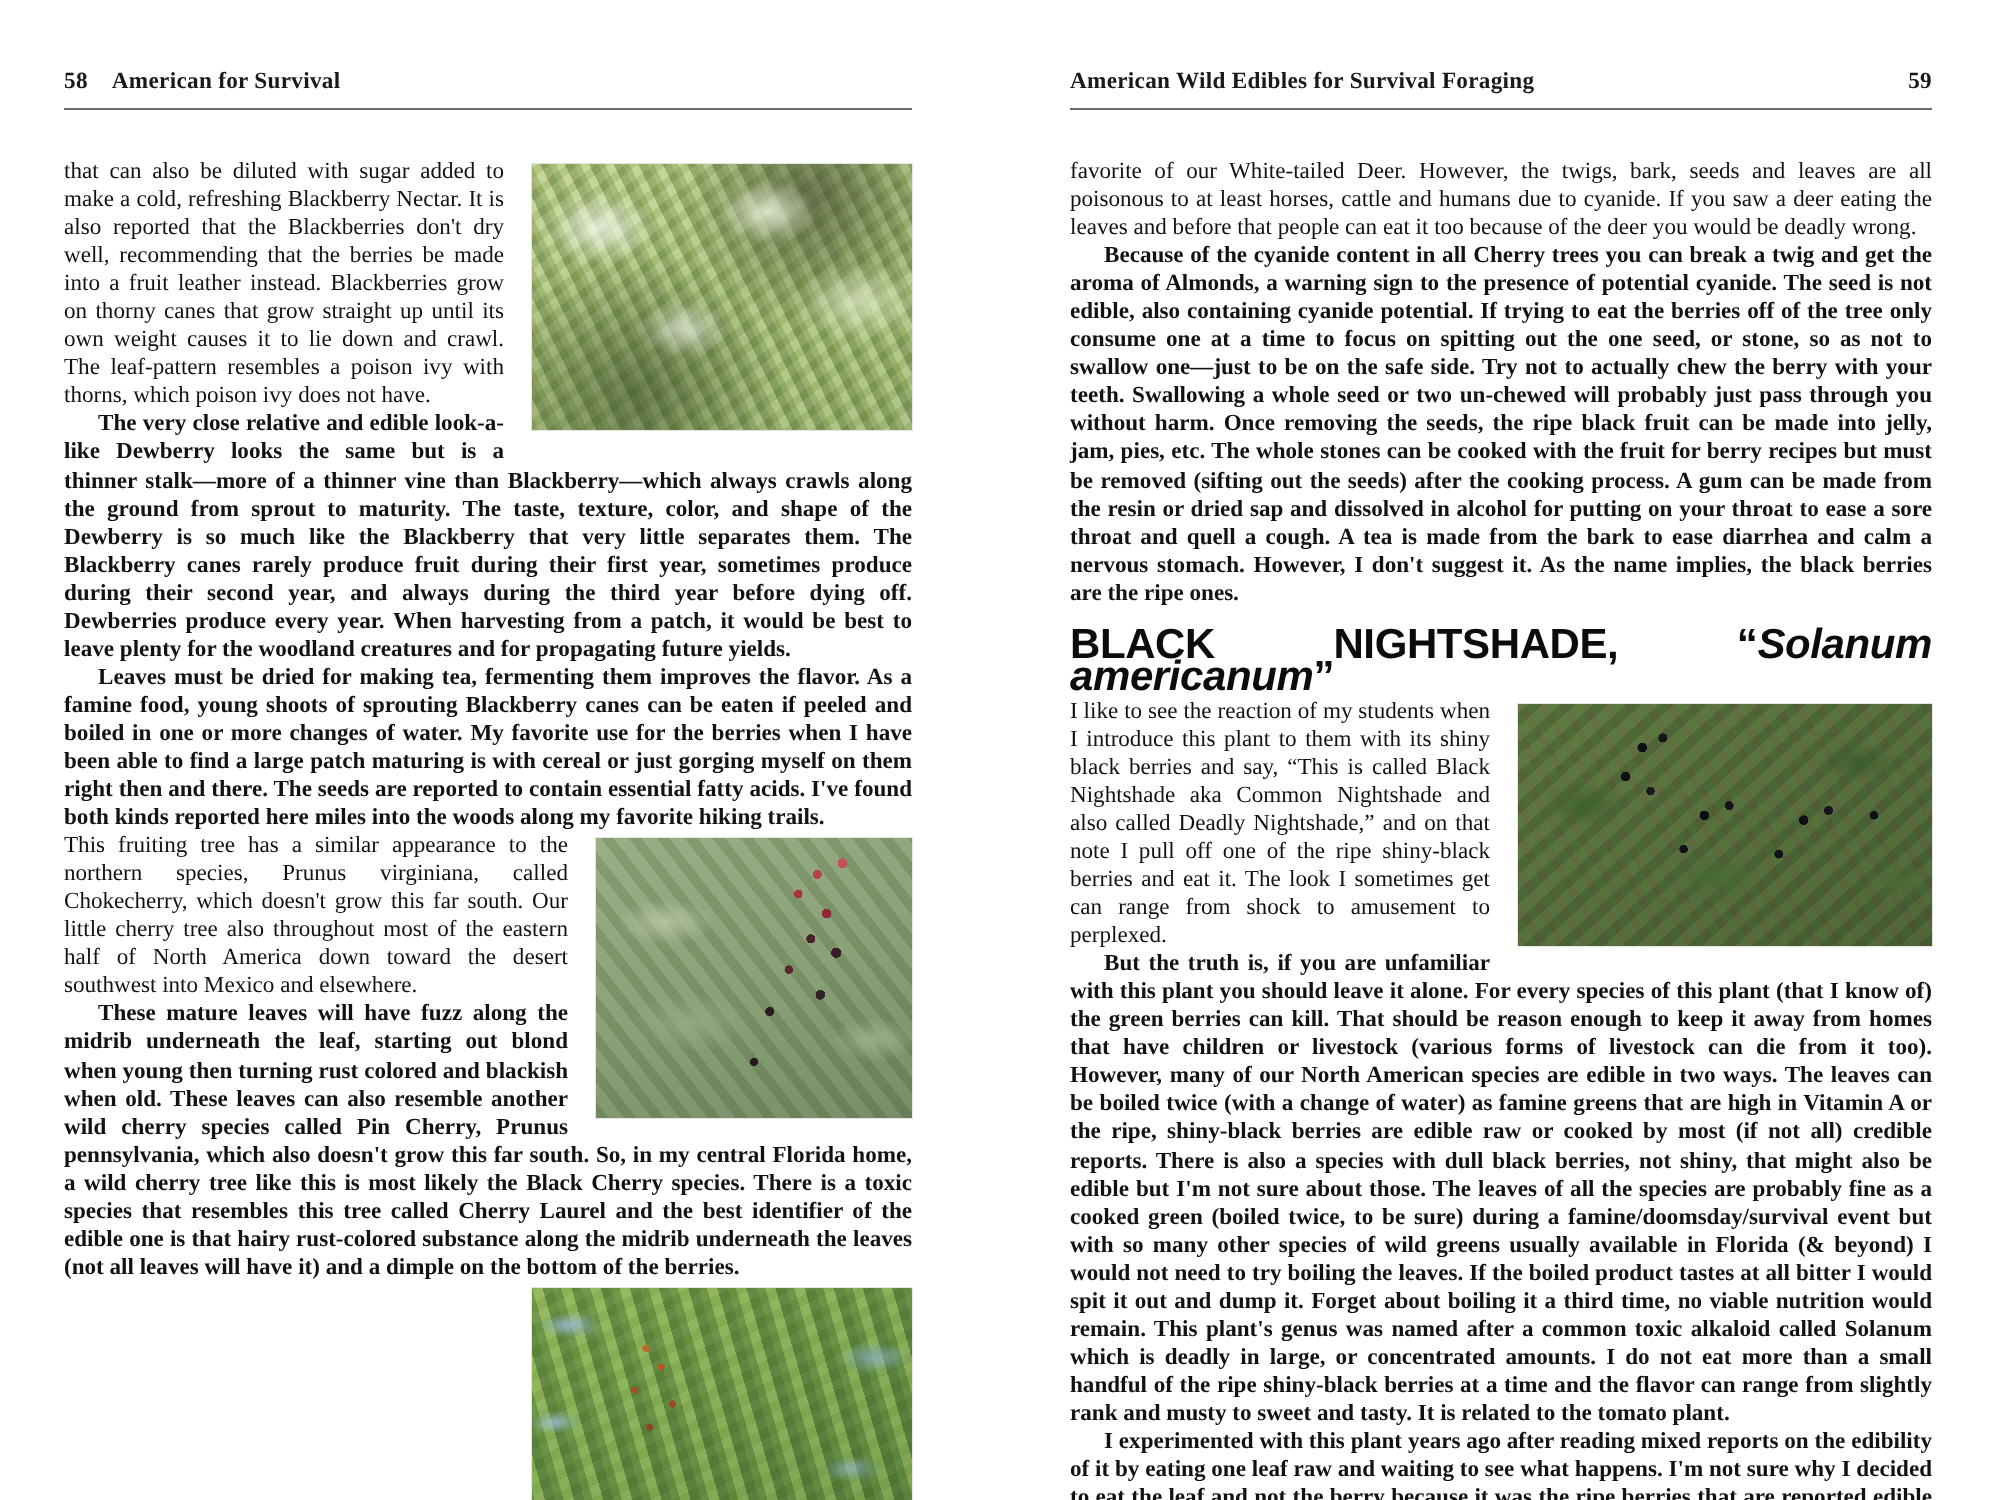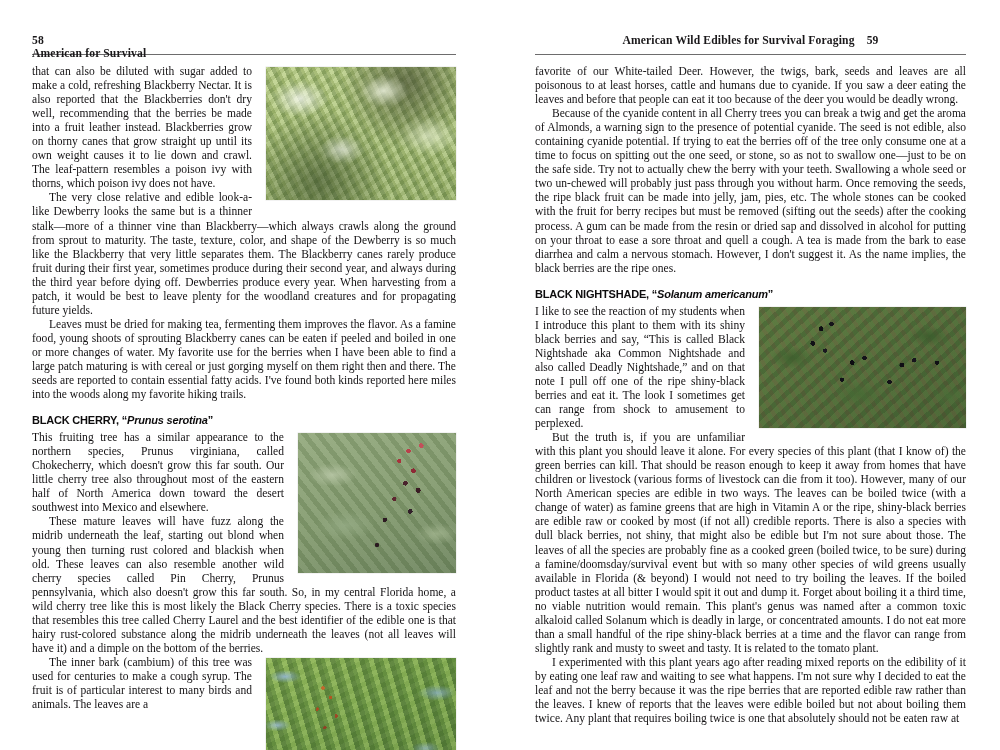--- a/index.html
+++ b/index.html
@@ -35,44 +35,44 @@
     font-weight: bold;
     font-size: 11.6px;
     letter-spacing: .15px;
     color: #1a181a;
     border-bottom: 1.1px solid #6d6c6d;
     padding-bottom: 5px;
     display: flex;
     align-items: baseline;
     height: 15px;
   }
-  .runhead.left  { justify-content: flex-start; flex-direction: column; }
-  .runhead.right { justify-content: center; }
+  .runhead.left  { justify-content: flex-start; }
+  .runhead.right { justify-content: space-between; }
   .runhead .folio-l { margin-right: 12px; }
   .runhead .folio-r { margin-left: 12px; }
 
   
   .col {
-    margin-top: 9px;
+    margin-top: 24px;
     font-size: 11.55px;
     line-height: 14.05px;
     text-align: justify;
     text-justify: inter-word;
     hyphens: none;
     color: #131113;
   }
   .col p { margin: 0; }
-  .col p.ind { text-indent: 17px; }
+  .col p.ind { text-indent: 17px; font-weight: bold; }
   .col p.noind { text-indent: 0; }
 
   
   h2.sec {
     font-family: "Liberation Sans", "DejaVu Sans", sans-serif;
     font-weight: bold;
-    font-size: 11px;
+    font-size: 21px;
     line-height: 16px;
     letter-spacing: -.2px;
     margin: 11px 0 2px 0;
     color: #0d0c0d;
   }
   h2.sec .sp { font-style: italic; }
 
   
   .photo {
     position: relative;
@@ -176,34 +176,32 @@
     <div class="col">
 
       <div class="photo fr ph-blackberry">
         
       </div>
 
       <p class="noind">that can also be diluted with sugar added to make a cold, refreshing Blackberry Nectar. It is also reported that the Blackberries don't dry well, recommending that the berries be made into a fruit leather instead. Blackberries grow on thorny canes that grow straight up until its own weight causes it to lie down and crawl. The leaf-pattern resembles a poison ivy with thorns, which poison ivy does not have.</p>
       <p class="ind">The very close relative and edible look-a-like Dewberry looks the same but is a thinner stalk—more of a thinner vine than Blackberry—which always crawls along the ground from sprout to maturity. The taste, texture, color, and shape of the Dewberry is so much like the Blackberry that very little separates them. The Blackberry canes rarely produce fruit during their first year, sometimes produce during their second year, and always during the third year before dying off. Dewberries produce every year. When harvesting from a patch, it would be best to leave plenty for the woodland creatures and for propagating future yields.</p>
       <p class="ind">Leaves must be dried for making tea, fermenting them improves the flavor. As a famine food, young shoots of sprouting Blackberry canes can be eaten if peeled and boiled in one or more changes of water. My favorite use for the berries when I have been able to find a large patch maturing is with cereal or just gorging myself on them right then and there. The seeds are reported to contain essential fatty acids. I've found both kinds reported here miles into the woods along my favorite hiking trails.</p>
 
-      <h2 class="sec"><span>BLACK CHERRY, “</span><span class="sp">Prunus serotina</span><span>”</span></h2>
 
       <div class="photo fr ph-cherry">
         
       </div>
 
       <p class="noind">This fruiting tree has a similar appearance to the northern species, Prunus virginiana, called Chokecherry, which doesn't grow this far south. Our little cherry tree also throughout most of the eastern half of North America down toward the desert southwest into Mexico and elsewhere.</p>
       <p class="ind">These mature leaves will have fuzz along the midrib underneath the leaf, starting out blond when young then turning rust colored and blackish when old. These leaves can also resemble another wild cherry species called Pin Cherry, Prunus pennsylvania, which also doesn't grow this far south. So, in my central Florida home, a wild cherry tree like this is most likely the Black Cherry species. There is a toxic species that resembles this tree called Cherry Laurel and the best identifier of the edible one is that hairy rust-colored substance along the midrib underneath the leaves (not all leaves will have it) and a dimple on the bottom of the berries.</p>
 
       <div class="photo fr ph-tree">
         
       </div>
 
-      <p class="ind">The inner bark (cambium) of this tree was used for centuries to make a cough syrup. The fruit is of particular interest to many birds and animals. The leaves are a</p>
     </div>
   </div>
 
   <div class="page page-right">
 
     <div class="runhead right">
       <span>American Wild Edibles for Survival Foraging</span>
       <span class="folio-r">59</span>
     </div>
 

